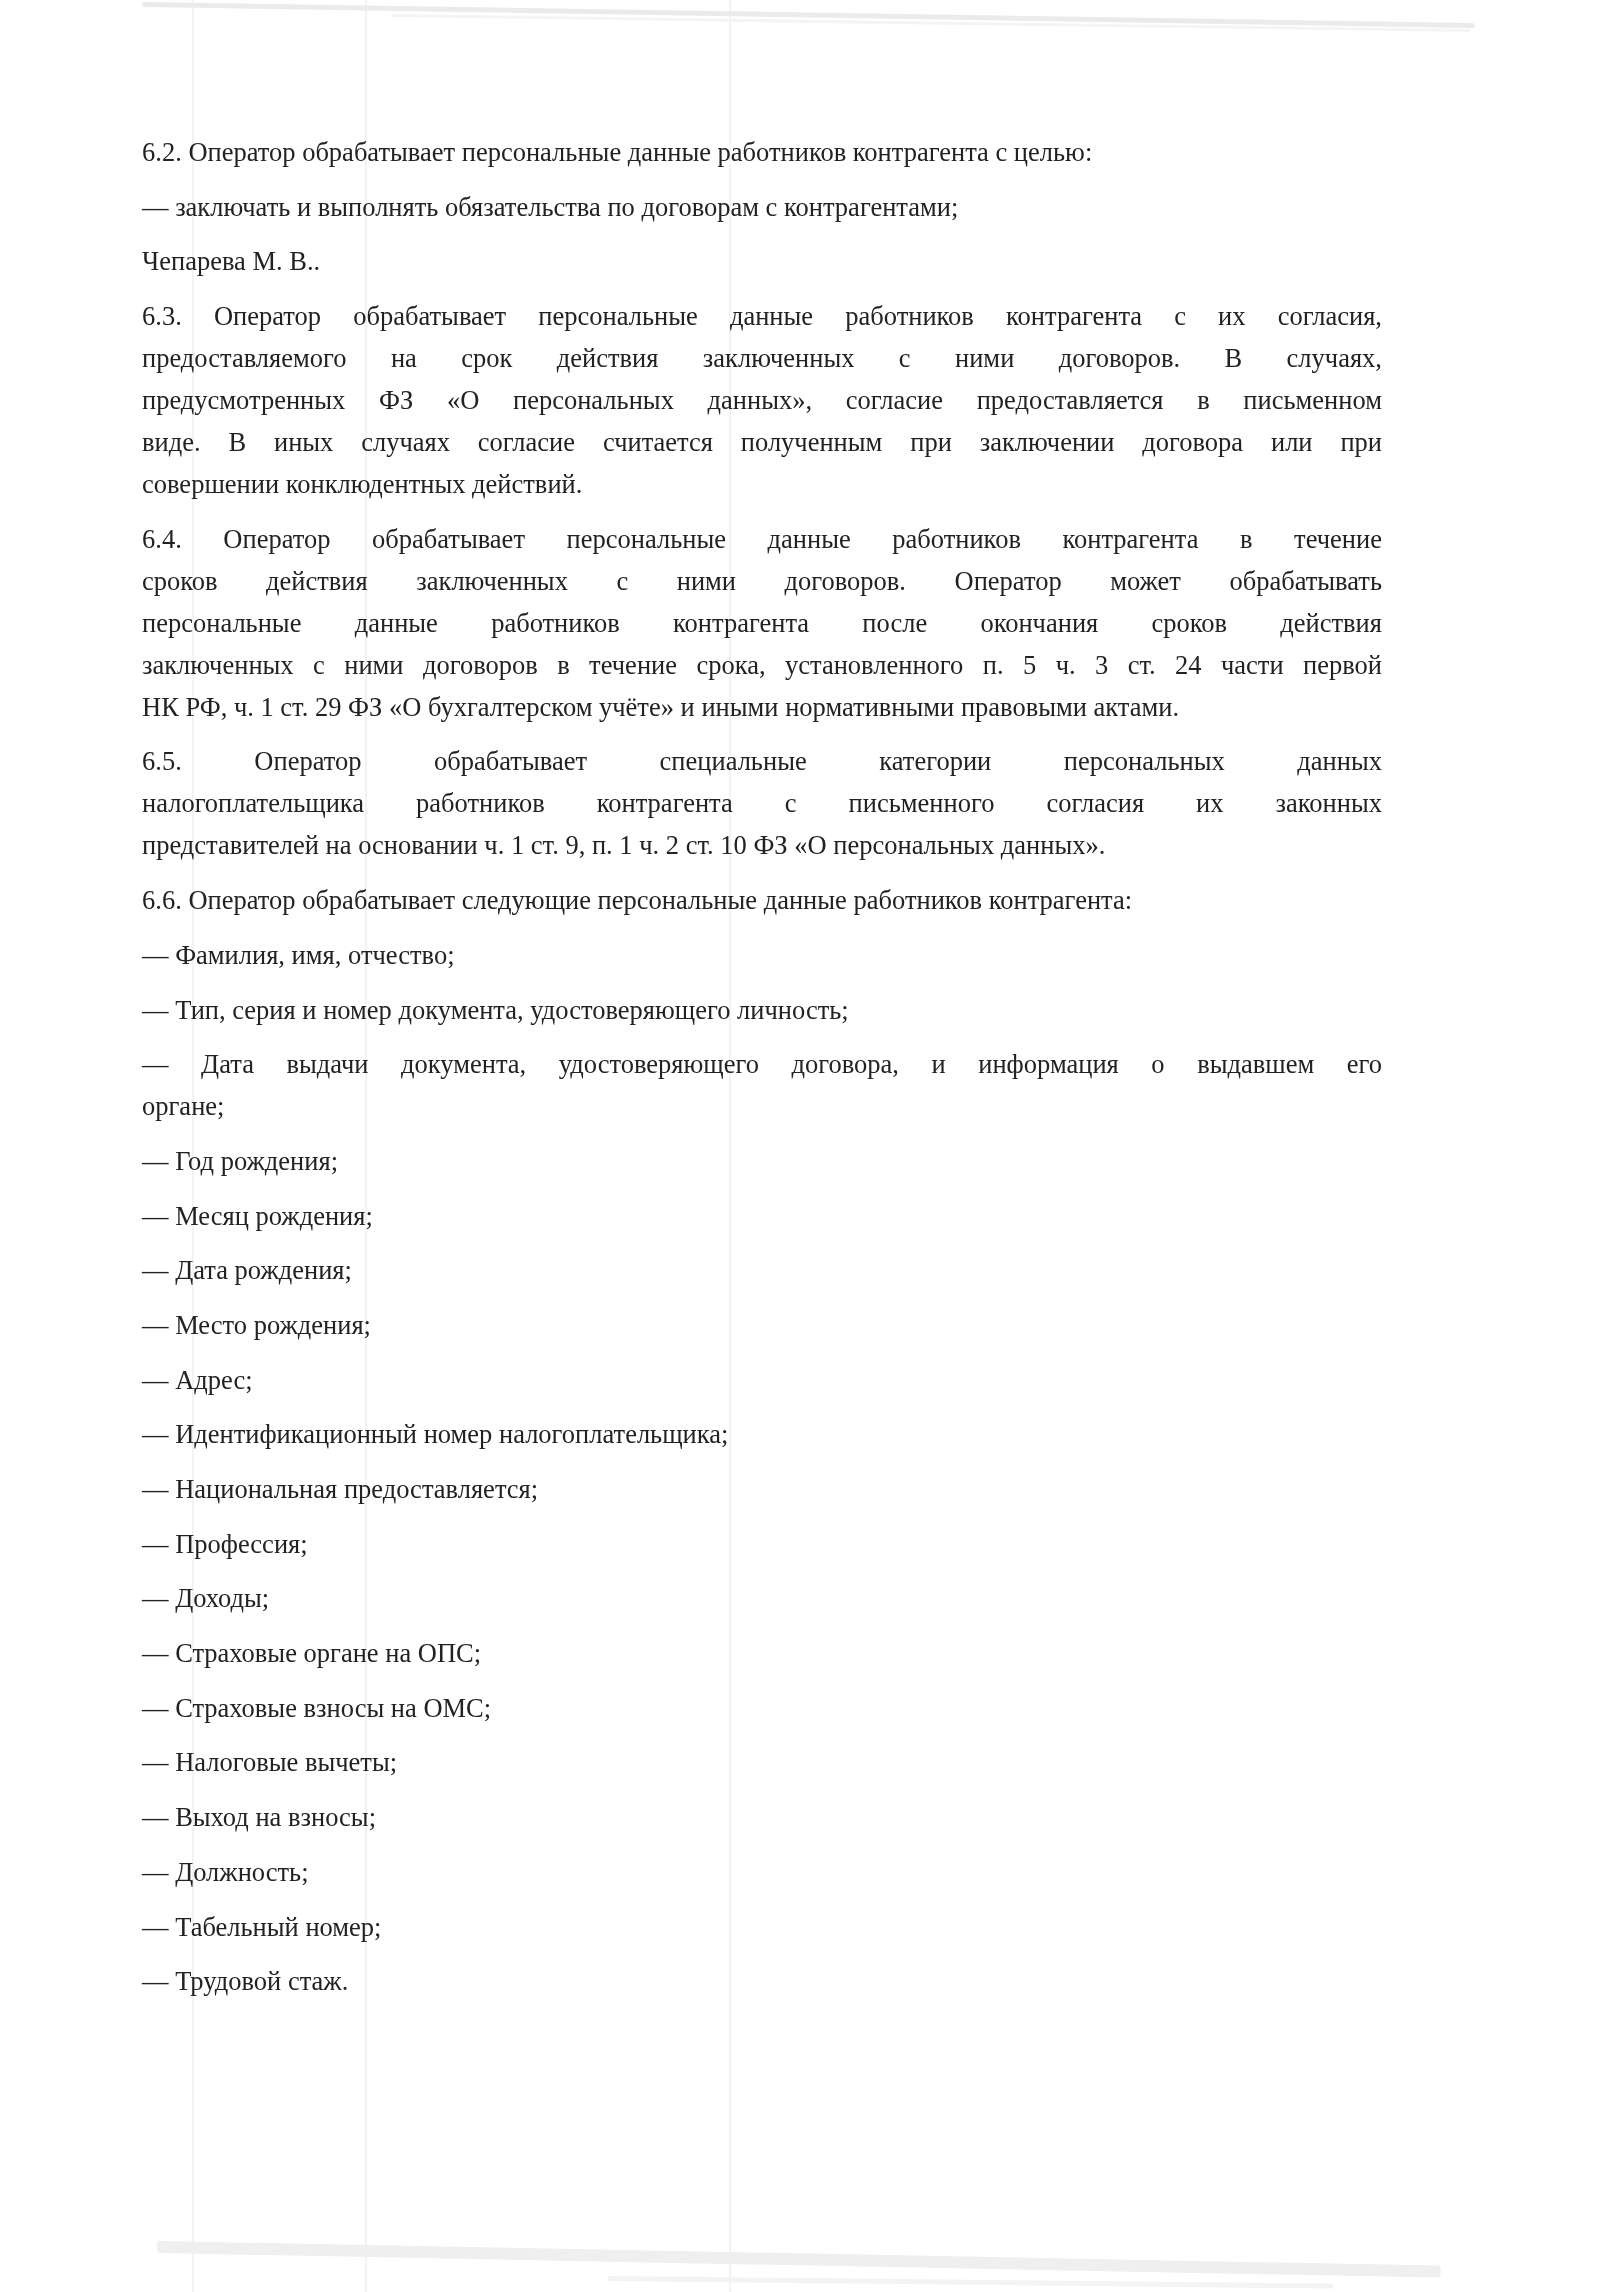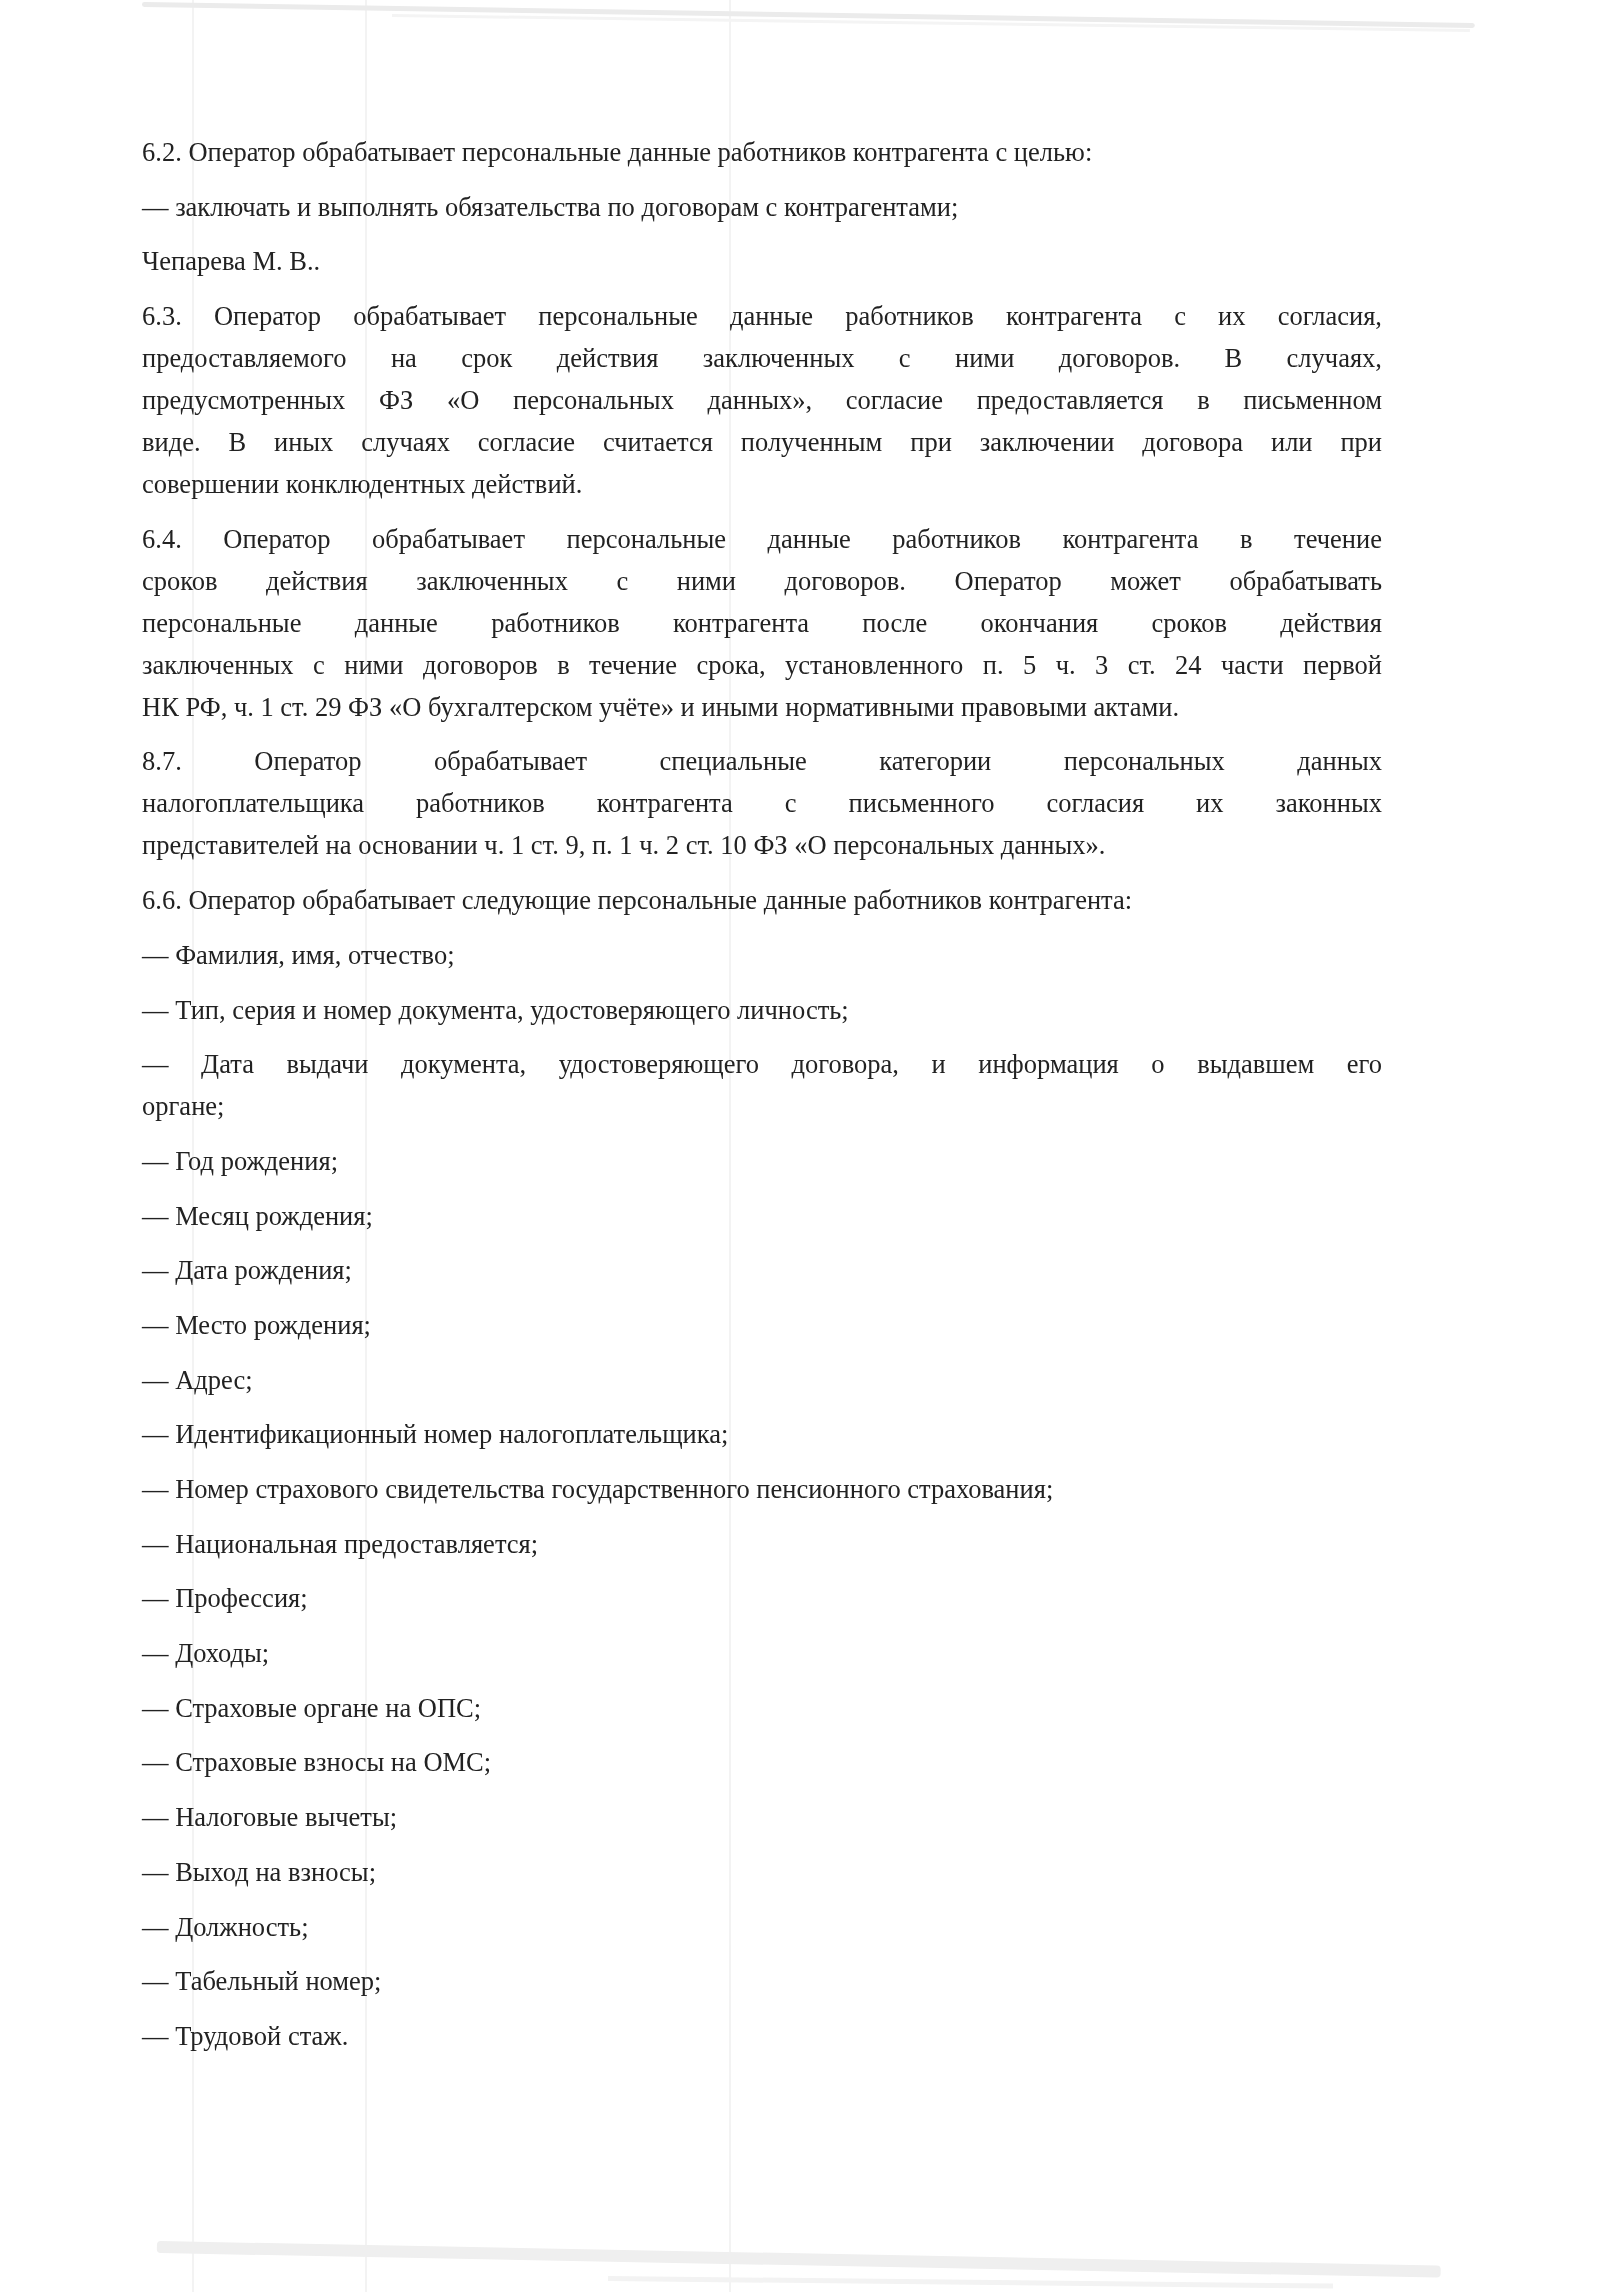--- a/index.html
+++ b/index.html
@@ -126,21 +126,21 @@
         <div class="line">совершении конклюдентных действий.</div>
       </div>
       <div class="para">
         <div class="line just">6.4. Оператор обрабатывает персональные данные работников контрагента в течение</div>
         <div class="line just">сроков действия заключенных с ними договоров. Оператор может обрабатывать</div>
         <div class="line just">персональные данные работников контрагента после окончания сроков действия</div>
         <div class="line just">заключенных с ними договоров в течение срока, установленного п. 5 ч. 3 ст. 24 части первой</div>
         <div class="line">НК РФ, ч. 1 ст. 29 ФЗ «О бухгалтерском учёте» и иными нормативными правовыми актами.</div>
       </div>
       <div class="para">
-        <div class="line just">8.7. Оператор обрабатывает специальные категории персональных данных</div>
+        <div class="line just">6.5. Оператор обрабатывает специальные категории персональных данных</div>
         <div class="line just">налогоплательщика работников контрагента с письменного согласия их законных</div>
         <div class="line">представителей на основании ч. 1 ст. 9, п. 1 ч. 2 ст. 10 ФЗ «О персональных данных».</div>
       </div>
       <div class="para">
         <div class="line">6.6. Оператор обрабатывает следующие персональные данные работников контрагента:</div>
       </div>
       <div class="para">
         <div class="line">— Фамилия, имя, отчество;</div>
       </div>
       <div class="para">
@@ -162,23 +162,20 @@
       <div class="para">
         <div class="line">— Место рождения;</div>
       </div>
       <div class="para">
         <div class="line">— Адрес;</div>
       </div>
       <div class="para">
         <div class="line">— Идентификационный номер налогоплательщика;</div>
       </div>
       <div class="para">
-        <div class="line">— Номер страхового свидетельства государственного пенсионного страхования;</div>
-      </div>
-      <div class="para">
         <div class="line">— Национальная предоставляется;</div>
       </div>
       <div class="para">
         <div class="line">— Профессия;</div>
       </div>
       <div class="para">
         <div class="line">— Доходы;</div>
       </div>
       <div class="para">
         <div class="line">— Страховые органе на ОПС;</div>

